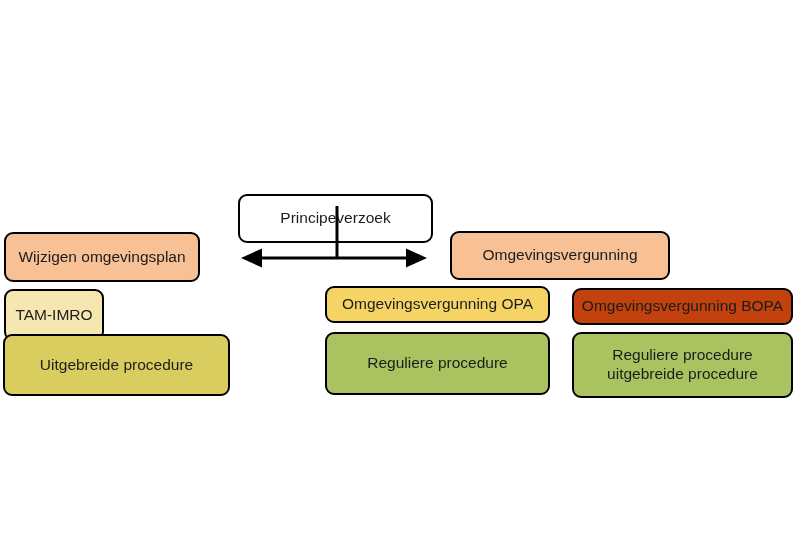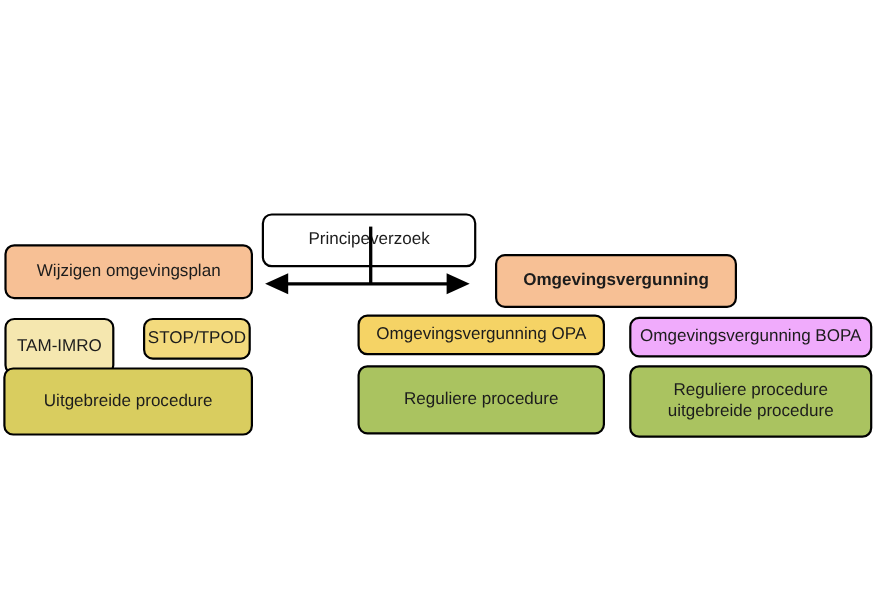--- a/index.html
+++ b/index.html
@@ -28,25 +28,25 @@
     justify-content: center;
     text-align: center;
     color: #1c1c1c;
     font-size: 15.5px;
     line-height: 1.22;
     background: #ffffff;
   }
   .box span { display: block; }
   
   .pos-root        { left: 238px; top: 159px; width: 195px; height: 49px; border-width: 2.5px; margin-top: 35px; }
-  .pos-left-head   { left: 4px;   top: 222px; width: 226px; height: 50px; gap: 24px; }
+  .pos-left-head   { left: 4px;   top: 232px; width: 196px; height: 50px; gap: 24px; }
   .pos-tam         { left: 4px;   top: 289px; width: 100px; height: 52px; }
   .pos-stop        { left: 130px; top: 289px; width: 98px;  height: 38px; }
   .pos-left-proc   { left: 3px;   top: 334px; width: 227px; height: 62px; }
-  .pos-right-head  { left: 450px; top: 231px; width: 220px; height: 49px; font-weight: bold; }
+  .pos-right-head  { left: 450px; top: 231px; width: 220px; height: 49px; }
   .pos-opa         { left: 325px; top: 286px; width: 225px; height: 37px; }
   .pos-opa-proc    { left: 325px; top: 332px; width: 225px; height: 63px; }
   .pos-bopa        { left: 572px; top: 288px; width: 221px; height: 37px; }
   .pos-bopa-proc   { left: 572px; top: 332px; width: 221px; height: 66px; }
   .connector {
     position: absolute;
     left: 0; top: 0;
     width: 800px; height: 536px;
     pointer-events: none;
   }
@@ -66,30 +66,29 @@
     <polygon points="241,258 262,248.5 262,267.5"></polygon>
     <polygon points="427,258 406,248.5 406,267.5"></polygon>
   </svg>
 
   <div class="box pos-left-head" style="background-color: rgb(247, 192, 149);">
     <span>Wijzigen omgevingsplan</span>
   </div>
 
   <div class="box pos-tam" style="background-color: rgb(245, 231, 175);">TAM-IMRO</div>
 
-  <div class="box pos-stop" style="background-color: rgb(243, 218, 125);">STOP/TPOD</div>
 
   <div class="box pos-left-proc" style="background-color: rgb(217, 205, 95);">Uitgebreide procedure</div>
 
   <div class="box pos-right-head" style="background-color: rgb(247, 192, 149);">Omgevingsvergunning</div>
 
   <div class="box pos-opa" style="background-color: rgb(245, 211, 101);">Omgevingsvergunning OPA</div>
 
   <div class="box pos-opa-proc" style="background-color: rgb(170, 195, 96);">Reguliere procedure</div>
 
-  <div class="box pos-bopa" style="background-color: #f0abfc;">Omgevingsvergunning BOPA</div>
+  <div class="box pos-bopa" style="background-color: #c2410c;">Omgevingsvergunning BOPA</div>
 
   <div class="box pos-bopa-proc" style="background-color: rgb(170, 195, 96);">
     <span>Reguliere procedure</span>
     <span>uitgebreide procedure</span>
   </div>
 
 </div>
 
 </body></html>

